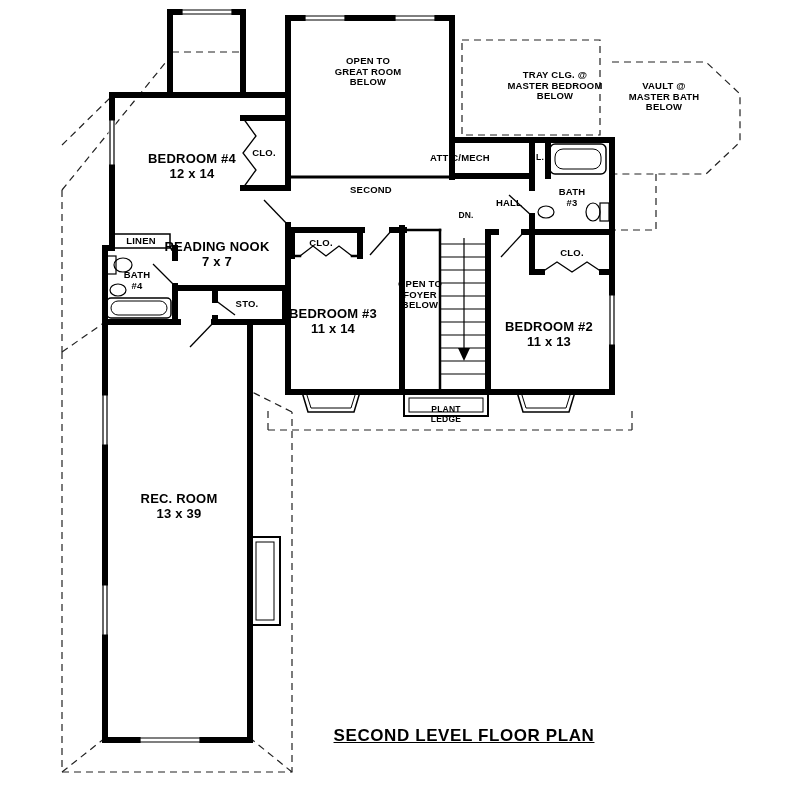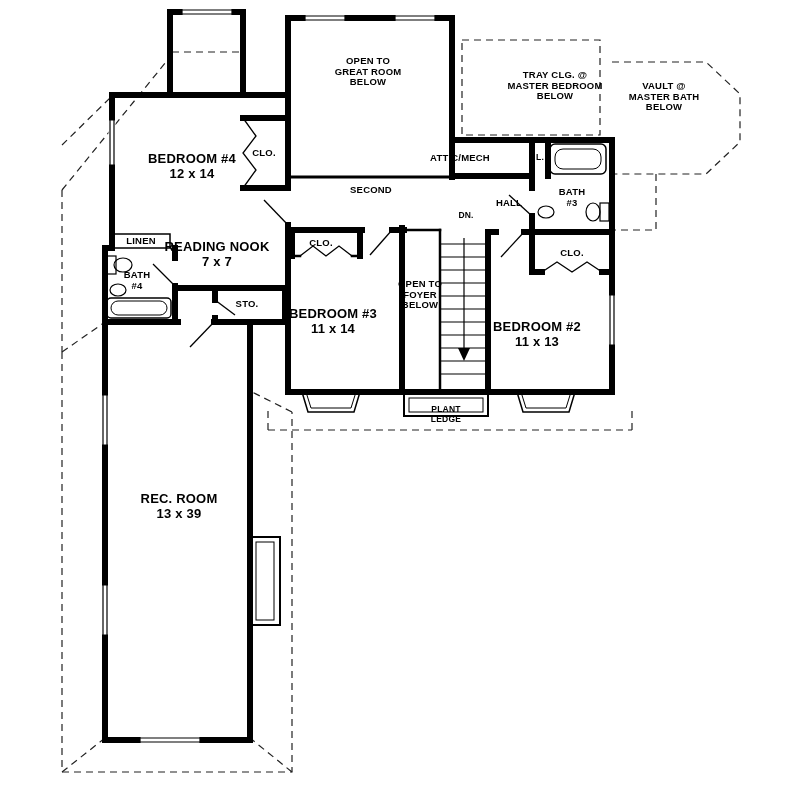--- a/index.html
+++ b/index.html
@@ -183,20 +183,21 @@
 #4</div>
   <div class="lbl s" style="left:321px;top:243px">CLO.</div>
   <div class="lbl s" style="left:247px;top:304px">STO.</div>
   <div class="lbl m" style="left:333px;top:322px">BEDROOM #3
 11 x 14</div>
   <div class="lbl s" style="left:420px;top:295px">OPEN TO
 FOYER
 BELOW</div>
   <div class="lbl xs" style="left:466px;top:216px">DN.</div>
   <div class="lbl s" style="left:572px;top:253px">CLO.</div>
-  <div class="lbl m" style="left:537px;top:335px">BEDROOM #2
+  <div class="lbl m" style="left:549px;top:335px">BEDROOM #2
 11 x 13</div>
   <div class="lbl xs" style="left:446px;top:415px">PLANT
 LEDGE</div>
   <div class="lbl m" style="left:179px;top:507px">REC. ROOM
 13 x 39</div>
 
+  <div class="title" style="left:464px;top:736px">SECOND LEVEL FLOOR PLAN</div>
 </div>
 
 </body></html>

